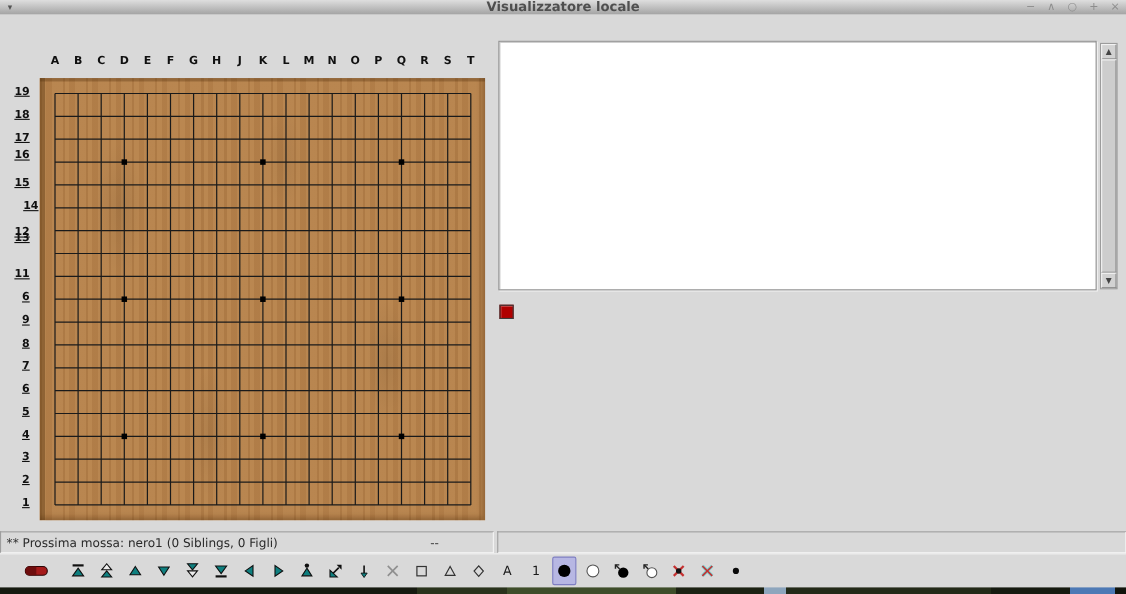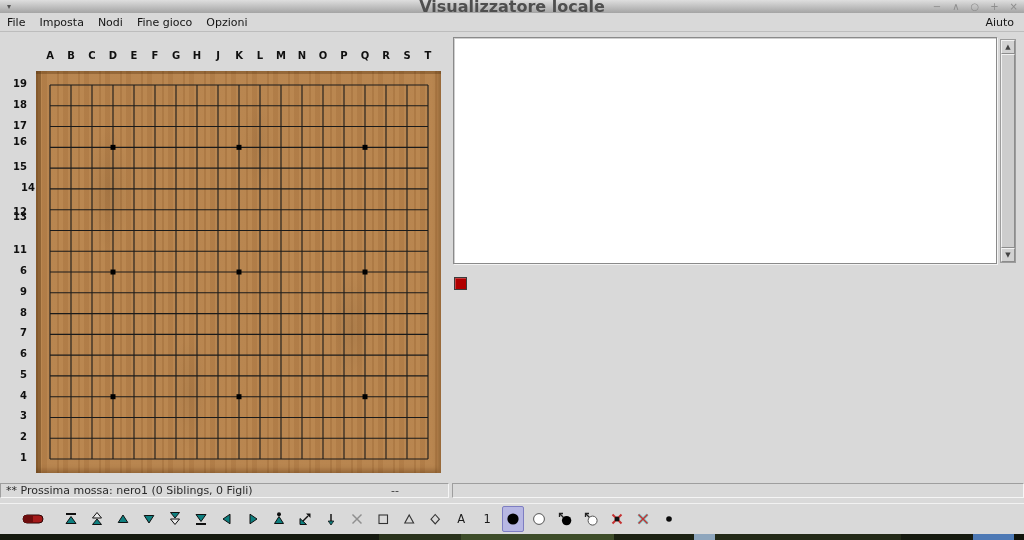--- a/index.html
+++ b/index.html
@@ -2,21 +2,21 @@
 <html style="--wood: #b5814b; --grid-line: #1a1a1a; --icon-teal: #0e7f7f; --icon-red: #a51a1a; --node-red: #b00000; --selected-bg: #b7b7e3; --tooltip-bg: #3c3c3c;"><head>
 <meta charset="utf-8">
 <style>
   html,body{margin:0;padding:0;background:#202020;}
   #app{position:relative;width:1024px;height:540px;overflow:hidden;
        font-family:"DejaVu Sans","Liberation Sans",sans-serif;background:#d9d9d9;cursor:default;}
 
   
   .titlebar{position:absolute;left:0;top:0;width:100%;height:13px;
             background:linear-gradient(#dedede,#a4a4a4);}
-  .title{position:absolute;left:0;right:0;top:0;text-align:center;font-size:16px;font-weight:bold;
+  .title{position:absolute;left:0;right:0;top:0;text-align:center;font-size:12px;font-weight:bold;
          color:#4f4f4f;line-height:13px;}
   .win-menu-icon{position:absolute;left:7px;top:0;font-size:8px;color:#555;line-height:13px;}
   .win-controls{position:absolute;right:6px;top:0;height:13px;display:flex;gap:11px;align-items:center;
                 font-size:10px;color:#8d8d8d;}
   .win-controls span{line-height:12px;}
 
   
   .menubar{position:absolute;top:13px;left:0;width:100%;height:19px;background:#d9d9d9;
            border-bottom:1px solid #bdbdbd;display:flex;align-items:center;font-size:11px;color:#141414;box-sizing:border-box;}
   .menu-item{padding:0 7px;}
@@ -33,36 +33,36 @@
       radial-gradient(ellipse 26px 80px at 78% 64%, rgba(0,0,0,0.08), transparent 70%),
       radial-gradient(ellipse 22px 70px at 55% 18%, rgba(0,0,0,0.05), transparent 70%),
       radial-gradient(ellipse 24px 85px at 38% 80%, rgba(0,0,0,0.06), transparent 70%),
       repeating-linear-gradient(90deg, rgba(94,52,11,0.09) 0 2px, rgba(255,214,150,0.07) 2px 6px,
         rgba(94,52,11,0.05) 6px 11px, rgba(255,224,170,0.05) 11px 21px),
       var(--wood,#b5814b);
     box-shadow: inset 5px 0 0 rgba(74,41,8,0.38), inset 0 3px 0 rgba(74,41,8,0.30),
                 inset -3px -3px 5px rgba(74,41,8,0.35);}
   #col-labels,#row-labels{position:absolute;inset:0;pointer-events:none;}
   .clabel{position:absolute;top:18px;width:20px;text-align:center;font-size:10px;font-weight:bold;color:#101010;}
-  .rlabel{position:absolute;left:0;width:27px;text-align:right;font-size:10px;font-weight:bold;color:#101010;}
+  .rlabel{position:absolute;left:0;width:27px;text-align:right;font-size:10px;font-weight:bold;color:#101010;text-decoration:underline;}
 
   
   .comments{position:absolute;left:2px;top:5px;width:544px;height:227px;background:#ffffff;
             border:1px solid #8a8a8a;box-shadow:1px 1px 0 #f4f4f4, inset 1px 1px 0 #cfcfcf;box-sizing:border-box;}
   .sb{position:absolute;left:549px;top:7px;width:16px;height:224px;background:#d6d6d6;
       border:1px solid #9c9c9c;display:flex;flex-direction:column;box-sizing:border-box;}
   .sb-btn{height:14px;display:flex;align-items:center;justify-content:center;font-size:7px;color:#444;
           background:#d2d2d2;border:1px solid;border-color:#f2f2f2 #8c8c8c #8c8c8c #f2f2f2;box-sizing:border-box;}
   .sb-thumb{flex:1;background:#cdcdcd;border:1px solid;border-color:#f2f2f2 #8c8c8c #8c8c8c #f2f2f2;box-sizing:border-box;}
   .tree{position:absolute;left:0;top:235px;right:0;bottom:0;}
   .tree-node{position:absolute;left:3px;top:10px;width:11px;height:11px;background:var(--node-red,#b00000);
              border:1px solid #3c3c3c;box-shadow:inset 1px 1px 0 rgba(255,255,255,0.25);box-sizing:content-box;}
 
   
-  .statusbar{position:absolute;top:483px;left:0;width:100%;height:15px;display:flex;font-size:11px;
+  .statusbar{position:absolute;top:483px;left:0;width:100%;height:20px;display:flex;font-size:11px;
              color:#2a2a2a;background:#d9d9d9;box-sizing:border-box;border-radius:6px;}
   .status-left{width:449px;border:1px solid;border-color:#9e9e9e #f5f5f5 #f5f5f5 #9e9e9e;
                display:flex;align-items:center;justify-content:space-between;padding:0 5px;box-sizing:border-box;}
   .status-left .sec{padding-right:44px;color:#3a3a3a;}
   .status-right{flex:1;margin-left:3px;border:1px solid;border-color:#9e9e9e #f5f5f5 #f5f5f5 #9e9e9e;box-sizing:border-box;}
 
   
   .toolbar{position:absolute;top:503px;left:0;width:100%;height:31px;background:#d9d9d9;
            border-top:1px solid #f2f2f2;display:flex;align-items:center;padding-left:22px;gap:4px;box-sizing:border-box;}
   .tb{width:22px;height:26px;display:flex;align-items:center;justify-content:center;background:none;
@@ -90,28 +90,20 @@
     <span class="title">Visualizzatore locale</span>
     <span class="win-controls">
       <span>−</span>
       <span>∧</span>
       <span>○</span>
       <span>+</span>
       <span>×</span>
     </span>
   </div>
 
-  <div class="menubar">
-    <span class="menu-item">File</span>
-    <span class="menu-item">Imposta</span>
-    <span class="menu-item">Nodi</span>
-    <span class="menu-item">Fine gioco</span>
-    <span class="menu-item">Opzioni</span>
-    <span class="menu-item menu-right">Aiuto</span>
-  </div>
 
   <div class="content">
     <div class="board-panel" id="board-panel">
       <div id="col-labels">
           <span class="clabel" style="left: 40px;">A</span>
           <span class="clabel" style="left: 61px;">B</span>
           <span class="clabel" style="left: 82px;">C</span>
           <span class="clabel" style="left: 103px;">D</span>
           <span class="clabel" style="left: 124px;">E</span>
           <span class="clabel" style="left: 145px;">F</span>

